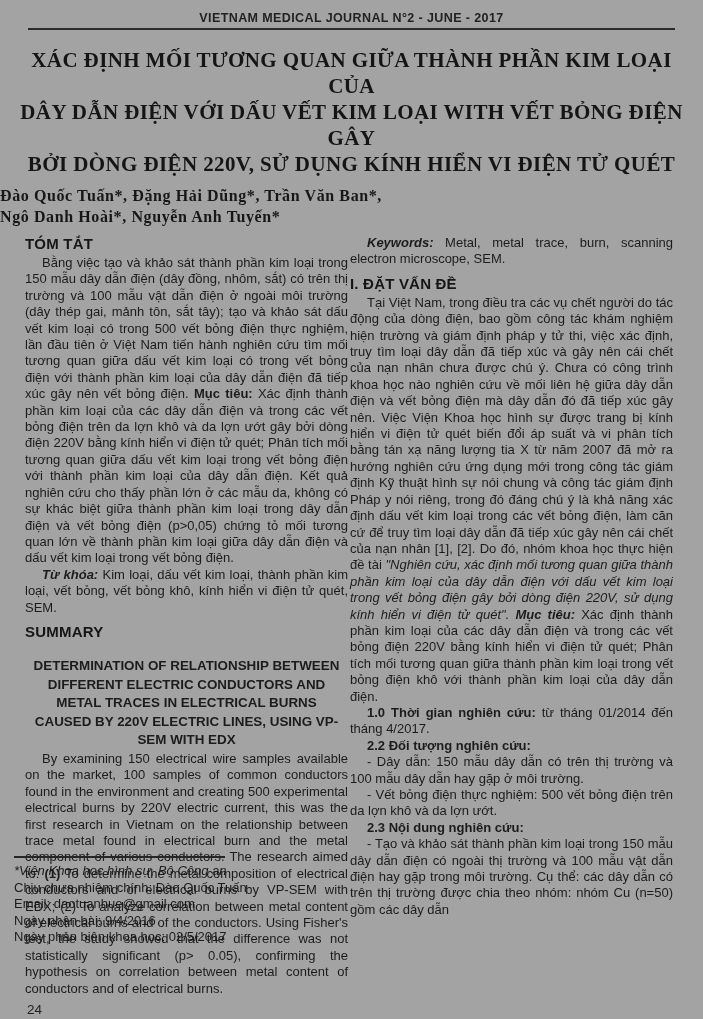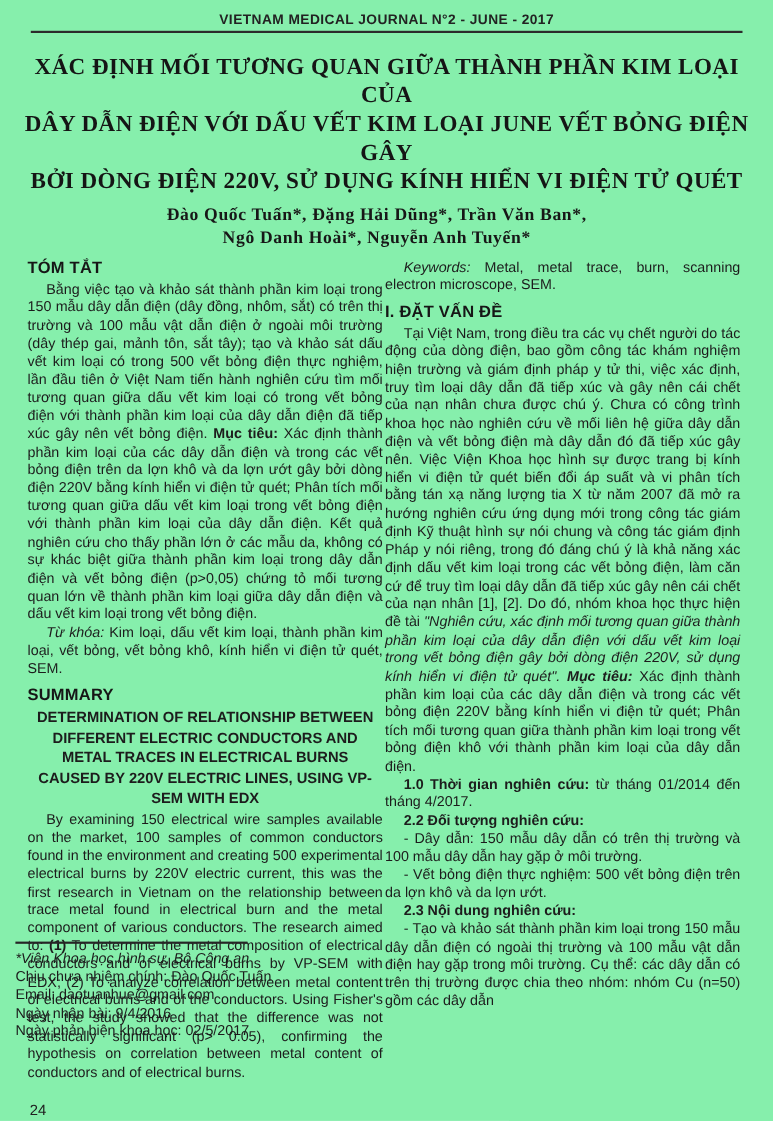--- a/index.html
+++ b/index.html
@@ -1,21 +1,21 @@
 <!DOCTYPE html>
 <html><head>
 <meta charset="utf-8">
 <style>
   html, body { margin: 0; padding: 0; background: #e8e8e6; }
   .page {
     position: relative;
     width: 703px;
     height: 1019px;
     margin: 0 auto;
-    background: #86efac;
+    background: #a3a3a3;
     color: #1c1c1c;
     font-family: "Liberation Sans", sans-serif;
     overflow: hidden;
     box-sizing: border-box;
   }
   
   .header {
     padding-top: 11px;
     text-align: center;
     font-weight: 700;
@@ -37,21 +37,21 @@
     font-size: 21px;
     line-height: 26px;
     letter-spacing: 0.4px;
     color: #151515;
   }
   .title .title-line { display: block; }
   
   .authors {
     margin-top: 8px;
     padding-right: 18px;
-    text-align: center;
+    text-align: left;
     font-family: "Liberation Serif", serif;
     font-weight: 700;
     font-size: 16px;
     line-height: 21px;
     letter-spacing: 0.6px;
     color: #171717;
   }
   
   .columns {
     display: flex;
@@ -70,21 +70,21 @@
     line-height: 18px;
     font-weight: 700;
     text-align: left;
     letter-spacing: 0.2px;
     color: #161616;
   }
   .col h2.h2-gap { margin-top: 7px; }
   .col h2.h2-tight { font-size: 13.6px; letter-spacing: -0.3px; white-space: nowrap; }
   .col p { margin: 0; text-indent: 17px; }
   .summary-title {
-    margin: 2px 2px 1px 2px;
+    margin: 16px 2px 1px 2px;
     text-align: center;
     font-weight: 700;
     font-size: 13.4px;
     line-height: 18.6px;
     text-indent: 0;
   }
   
   .footnote {
     position: absolute;
     left: 14px;
@@ -115,42 +115,42 @@
 
 <div class="page">
 
   <div class="header">
     <span>VIETNAM MEDICAL JOURNAL N°2 - JUNE - 2017</span>
   </div>
   <div class="header-rule"></div>
 
   <h1 class="title">
     <span class="title-line">XÁC ĐỊNH MỐI TƯƠNG QUAN GIỮA THÀNH PHẦN KIM LOẠI CỦA</span>
-    <span class="title-line">DÂY DẪN ĐIỆN VỚI DẤU VẾT KIM LOẠI JUNE VẾT BỎNG ĐIỆN GÂY</span>
+    <span class="title-line">DÂY DẪN ĐIỆN VỚI DẤU VẾT KIM LOẠI WITH VẾT BỎNG ĐIỆN GÂY</span>
     <span class="title-line">BỞI DÒNG ĐIỆN 220V, SỬ DỤNG KÍNH HIỂN VI ĐIỆN TỬ QUÉT</span>
   </h1>
 
   <div class="authors">
     <div>Đào Quốc Tuấn*, Đặng Hải Dũng*, Trần Văn Ban*,</div>
     <div>Ngô Danh Hoài*, Nguyễn Anh Tuyến*</div>
   </div>
 
   <div class="columns">
 
     <div class="col">
       <h2>TÓM TẮT</h2>
       <p><span>Bằng việc tạo và khảo sát thành phần kim loại trong 150 mẫu dây dẫn điện (dây đồng, nhôm, sắt) có trên thị trường và 100 mẫu vật dẫn điện ở ngoài môi trường (dây thép gai, mảnh tôn, sắt tây); tạo và khảo sát dấu vết kim loại có trong 500 vết bỏng điện thực nghiệm, lần đầu tiên ở Việt Nam tiến hành nghiên cứu tìm mối tương quan giữa dấu vết kim loại có trong vết bỏng điện với thành phần kim loại của dây dẫn điện đã tiếp xúc gây nên vết bỏng điện. </span><span style="font-weight: 700;">Mục tiêu:</span><span> Xác định thành phần kim loại của các dây dẫn điện và trong các vết bỏng điện trên da lợn khô và da lợn ướt gây bởi dòng điện 220V bằng kính hiển vi điện tử quét; Phân tích mối tương quan giữa dấu vết kim loại trong vết bỏng điện với thành phần kim loại của dây dẫn điện. Kết quả nghiên cứu cho thấy phần lớn ở các mẫu da, không có sự khác biệt giữa thành phần kim loại trong dây dẫn điện và vết bỏng điện (p&gt;0,05) chứng tỏ mối tương quan lớn về thành phần kim loại giữa dây dẫn điện và dấu vết kim loại trong vết bỏng điện.</span></p>
-      <p><span style="font-weight: 400; font-style: italic;">Từ khóa:</span><span> Kim loại, dấu vết kim loại, thành phần kim loại, vết bỏng, vết bỏng khô, kính hiển vi điện tử quét, SEM.</span></p>
+      <p><span style="font-weight: 700; font-style: italic;">Từ khóa:</span><span> Kim loại, dấu vết kim loại, thành phần kim loại, vết bỏng, vết bỏng khô, kính hiển vi điện tử quét, SEM.</span></p>
       <h2 class="h2-gap">SUMMARY</h2>
       <div class="summary-title">DETERMINATION OF RELATIONSHIP BETWEEN DIFFERENT ELECTRIC CONDUCTORS AND METAL TRACES IN ELECTRICAL BURNS CAUSED BY 220V ELECTRIC LINES, USING VP-SEM WITH EDX</div>
       <p><span>By examining 150 electrical wire samples available on the market, 100 samples of common conductors found in the environment and creating 500 experimental electrical burns by 220V electric current, this was the first research in Vietnam on the relationship between trace metal found in electrical burn and the metal component of various conductors. The research aimed to: </span><span style="font-weight: 700;">(1)</span><span> To determine the metal composition of electrical conductors and of electrical burns by VP-SEM with EDX; (2) To analyze correlation between metal content of electrical burns and of the conductors. Using Fisher's test, the study showed that the difference was not statistically significant (p&gt; 0.05), confirming the hypothesis on correlation between metal content of conductors and of electrical burns.</span></p>
     </div>
 
     <div class="col">
-      <p><span style="font-weight: 400; font-style: italic;">Keywords:</span><span> Metal, metal trace, burn, scanning electron microscope, SEM.</span></p>
+      <p><span style="font-weight: 700; font-style: italic;">Keywords:</span><span> Metal, metal trace, burn, scanning electron microscope, SEM.</span></p>
       <h2 class="h2-gap">I. ĐẶT VẤN ĐỀ</h2>
       <p><span>Tại Việt Nam, trong điều tra các vụ chết người do tác động của dòng điện, bao gồm công tác khám nghiệm hiện trường và giám định pháp y tử thi, việc xác định, truy tìm loại dây dẫn đã tiếp xúc và gây nên cái chết của nạn nhân chưa được chú ý. Chưa có công trình khoa học nào nghiên cứu về mối liên hệ giữa dây dẫn điện và vết bỏng điện mà dây dẫn đó đã tiếp xúc gây nên. Việc Viện Khoa học hình sự được trang bị kính hiển vi điện tử quét biến đổi áp suất và vi phân tích bằng tán xạ năng lượng tia X từ năm 2007 đã mở ra hướng nghiên cứu ứng dụng mới trong công tác giám định Kỹ thuật hình sự nói chung và công tác giám định Pháp y nói riêng, trong đó đáng chú ý là khả năng xác định dấu vết kim loại trong các vết bỏng điện, làm căn cứ để truy tìm loại dây dẫn đã tiếp xúc gây nên cái chết của nạn nhân [1], [2]. Do đó, nhóm khoa học thực hiện đề tài </span><span style="font-style: italic;">"Nghiên cứu, xác định mối tương quan giữa thành phần kim loại của dây dẫn điện với dấu vết kim loại trong vết bỏng điện gây bởi dòng điện 220V, sử dụng kính hiển vi điện tử quét". </span><span style="font-weight: 700; font-style: italic;">Mục tiêu:</span><span> Xác định thành phần kim loại của các dây dẫn điện và trong các vết bỏng điện 220V bằng kính hiển vi điện tử quét; Phân tích mối tương quan giữa thành phần kim loại trong vết bỏng điện khô với thành phần kim loại của dây dẫn điện.</span></p>
       <p><span style="font-weight: 700;">1.0 Thời gian nghiên cứu:</span><span> từ tháng 01/2014 đến tháng 4/2017.</span></p>
       <p><span style="font-weight: 700;">2.2 Đối tượng nghiên cứu:</span></p>
       <p><span>- Dây dẫn: 150 mẫu dây dẫn có trên thị trường và 100 mẫu dây dẫn hay gặp ở môi trường.</span></p>
       <p><span>- Vết bỏng điện thực nghiệm: 500 vết bỏng điện trên da lợn khô và da lợn ướt.</span></p>
       <p><span style="font-weight: 700;">2.3 Nội dung nghiên cứu:</span></p>
       <p><span>- Tạo và khảo sát thành phần kim loại trong 150 mẫu dây dẫn điện có ngoài thị trường và 100 mẫu vật dẫn điện hay gặp trong môi trường. Cụ thể: các dây dẫn có trên thị trường được chia theo nhóm: nhóm Cu (n=50) gồm các dây dẫn</span></p>
     </div>
 

